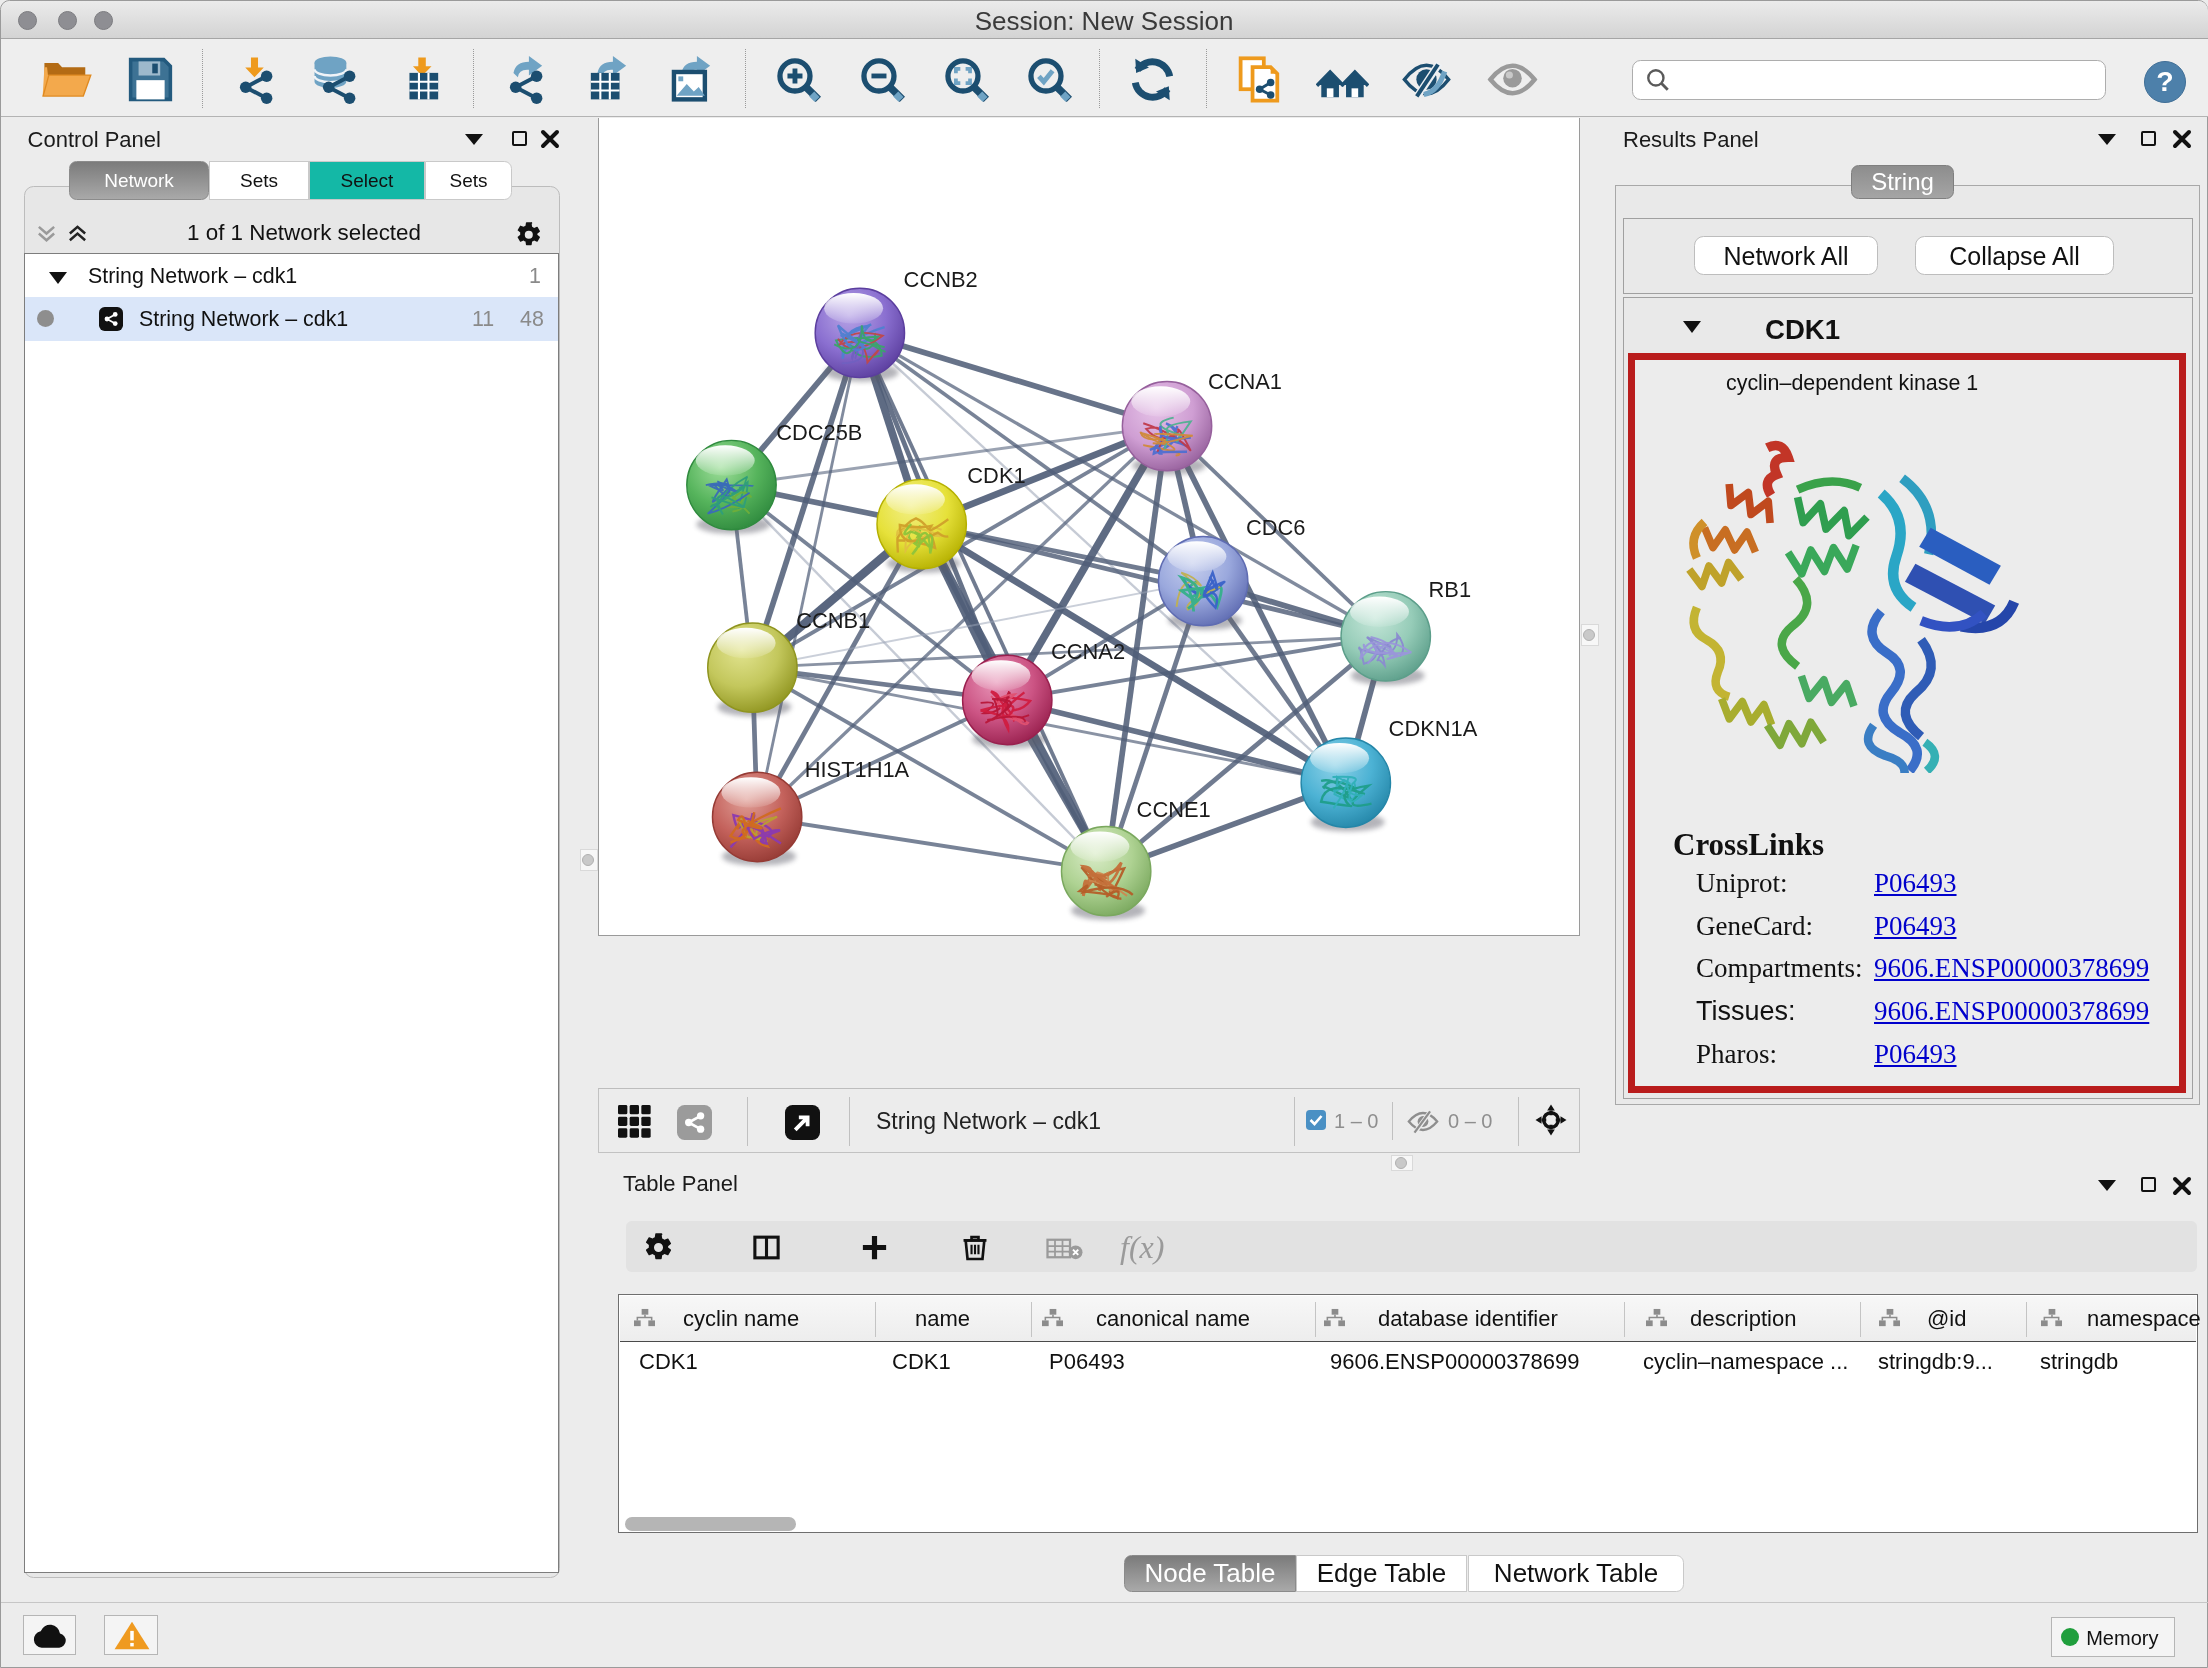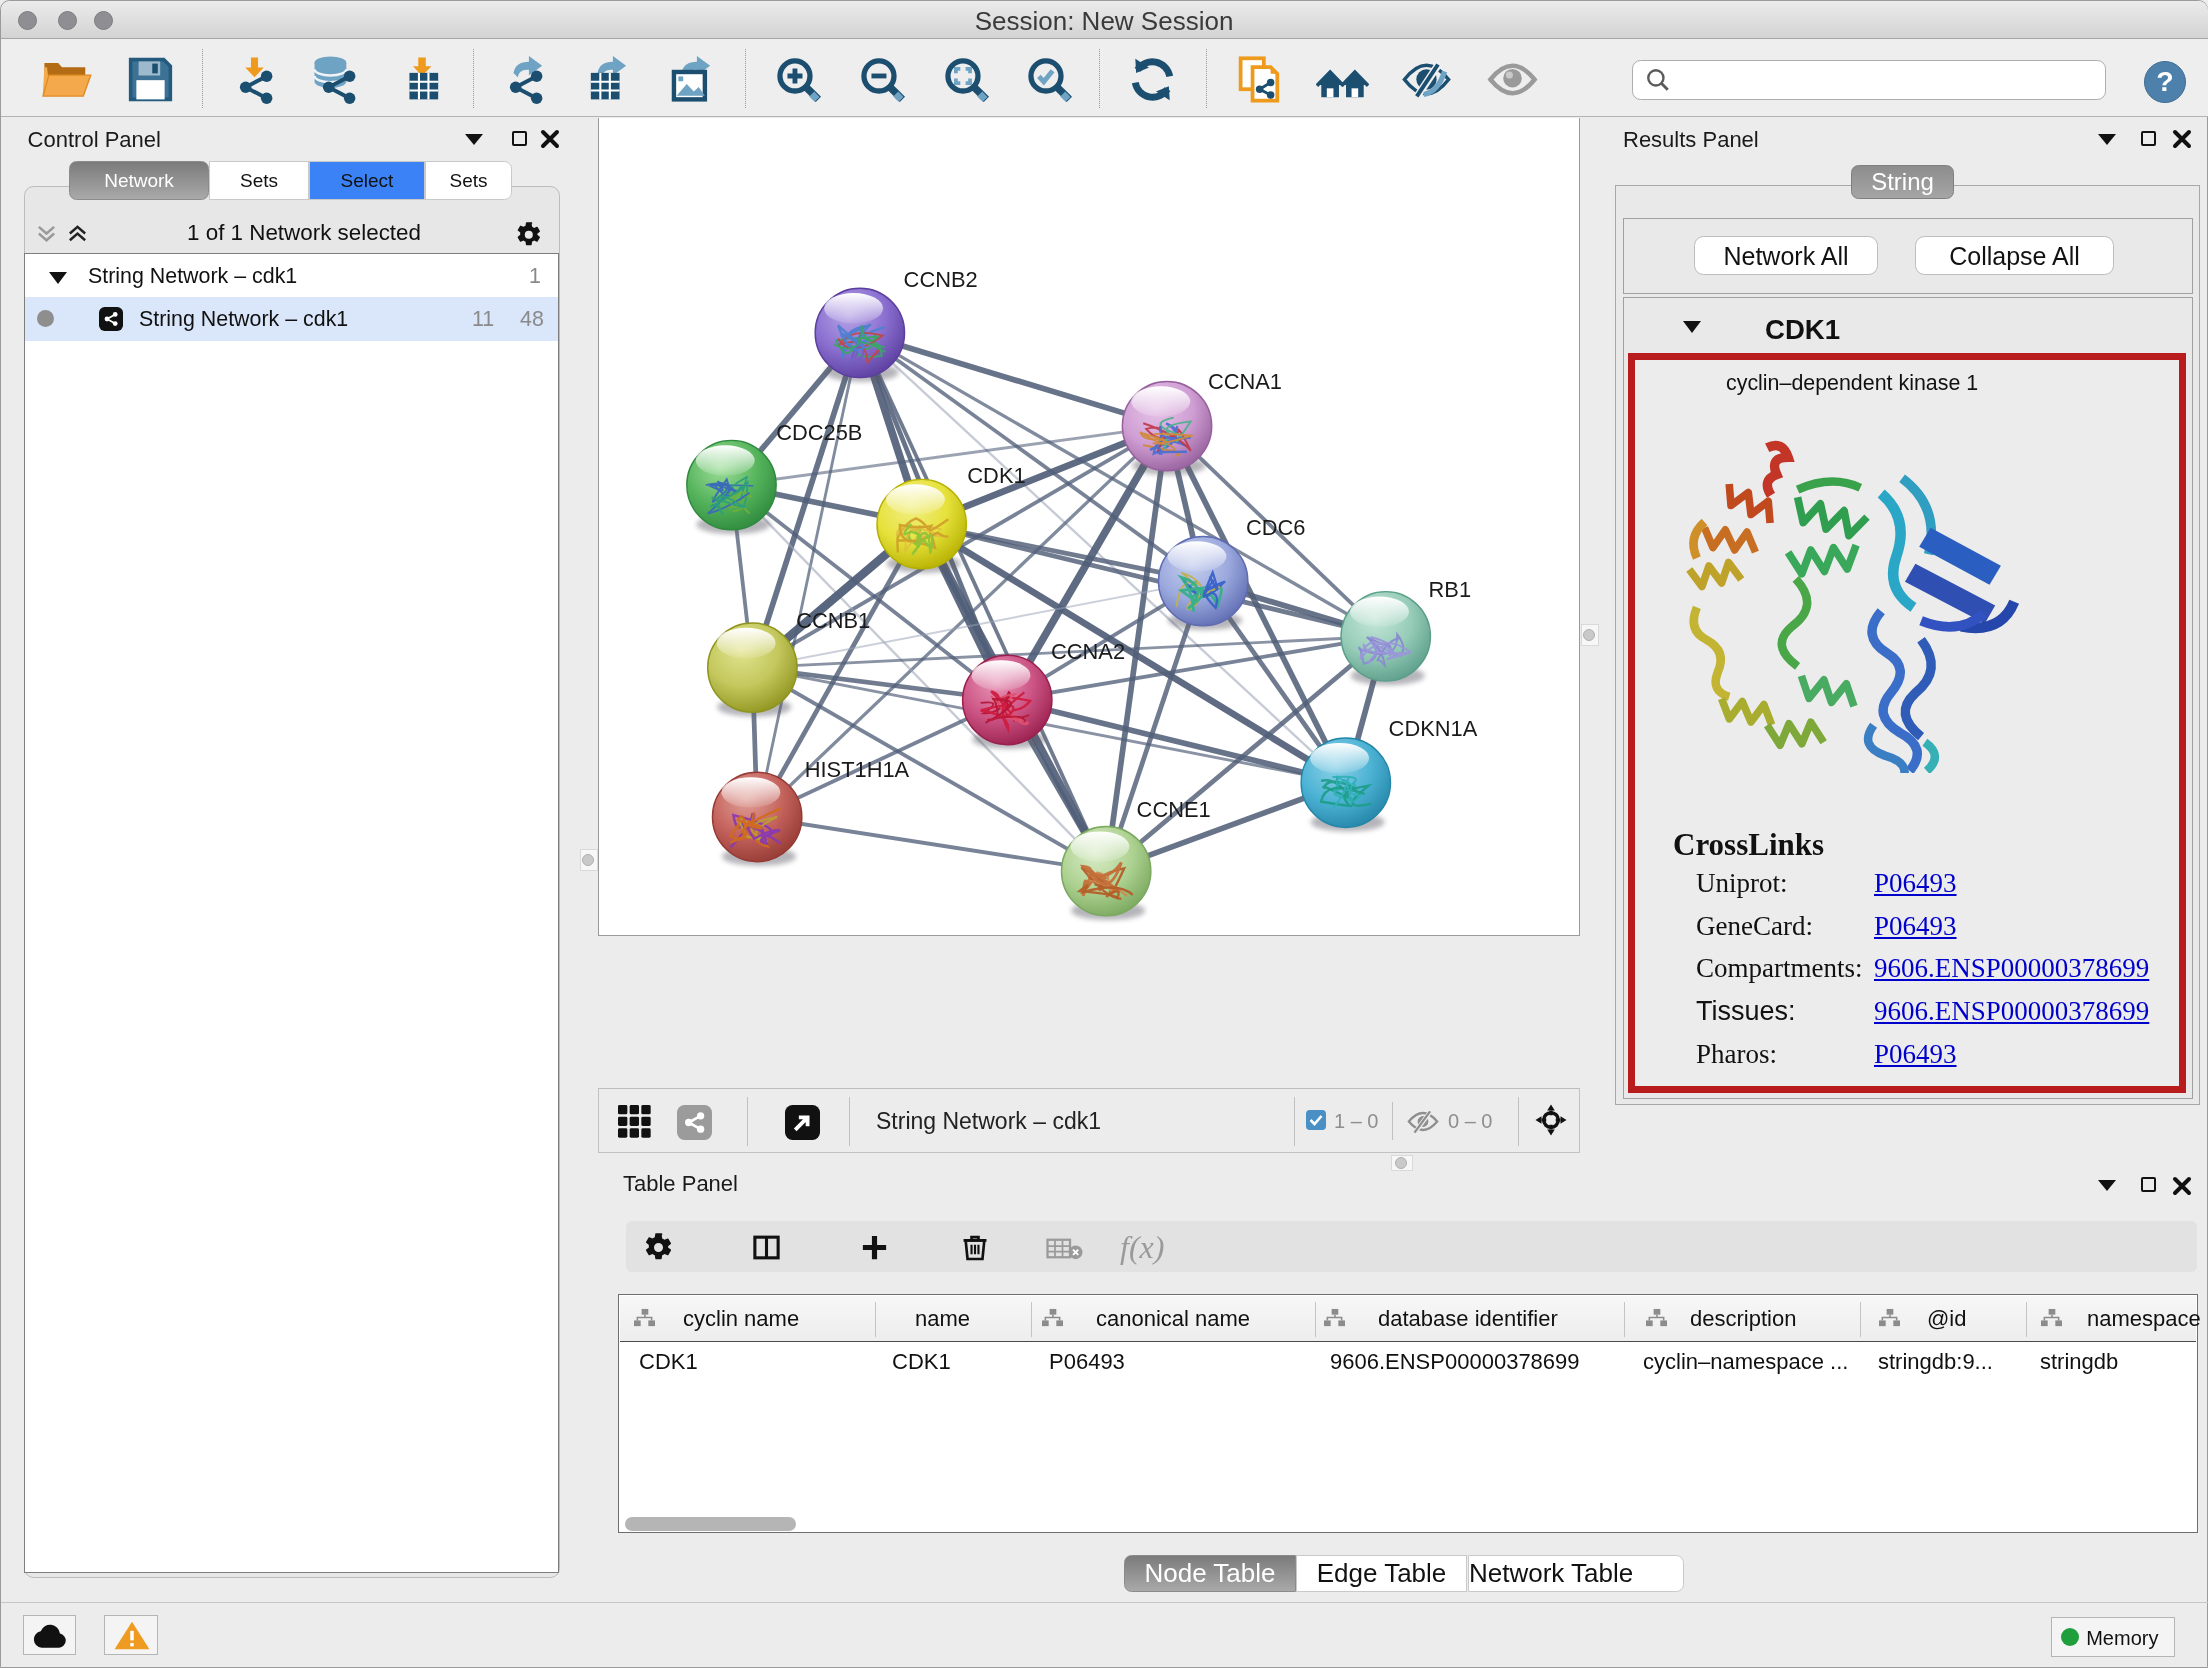--- a/index.html
+++ b/index.html
@@ -138,21 +138,21 @@
 <div class="abs" style="left:24px;top:125px;width:536px;height:1453px"></div>
 <div class="abs" style="left:27.6px;top:127px;font-size:22px;color:#1a1a1a">Control Panel</div>
 <div class="abs" style="left:465px;top:134px;width:0;height:0;border-left:9.5px solid transparent;border-right:9.5px solid transparent;border-top:11.4px solid #111"></div>
 <div class="abs" style="left:512px;top:131px;width:15px;height:15px;border:2.5px solid #111;border-radius:1.9px"></div>
 <svg class="abs" style="left:540px;top:129px" width="20" height="20" viewBox="0 0 20 20">
     <path d="M3 3l14 14M17 3 3 17" stroke="#111" stroke-width="4" stroke-linecap="round"></path>
   </svg>
 <div class="abs" style="left:24px;top:186px;width:536px;height:1392px;background:#e7e7e7;border:1px solid #bcbcbc;border-radius:9.5px"></div>
 <div class="abs" style="left:69px;top:161px;width:140px;height:39px;background:linear-gradient(#7b7b7b,#a9a9a9);border:1px solid #8b8b8b;border-radius:7.6px;color:#fff;font-size:19px;text-align:center;line-height:37px">Network</div>
 <div class="abs" style="left:209px;top:161px;width:100px;height:39px;background:#fff;border:1px solid #c9c9c9;border-radius:0 0 0 0;color:#111;font-size:19px;text-align:center;line-height:37px">Sets</div>
-<div class="abs" style="left:309px;top:161px;width:116px;height:39px;background:#3b82f6;border:1px solid #c9c9c9;color:#111;font-size:19px;text-align:center;line-height:37px">Select</div>
+<div class="abs" style="left:309px;top:161px;width:116px;height:39px;background:#14b8a6;border:1px solid #c9c9c9;color:#111;font-size:19px;text-align:center;line-height:37px">Select</div>
 <div class="abs" style="left:425px;top:161px;width:87px;height:39px;background:#fff;border:1px solid #c9c9c9;border-radius:0 7.6px 7.6px 0;color:#111;font-size:19px;text-align:center;line-height:37px">Sets</div>
 <svg class="abs" style="left:35px;top:224px" width="23" height="21" viewBox="0 0 24 22">
     <path d="M4 3l8 7 8-7M4 10l8 7 8-7" fill="none" stroke="#9a9a9a" stroke-width="2.6"></path>
   </svg>
 <svg class="abs" style="left:66px;top:224px" width="23" height="21" viewBox="0 0 24 22">
     <path d="M4 10l8-7 8 7M4 17l8-7 8 7" fill="none" stroke="#222" stroke-width="2.6"></path>
   </svg>
 <div class="abs" style="left:36px;top:220px;width:536px;text-align:center;font-size:22.4px;color:#111">1 of 1 Network selected</div>
 <div class="abs" style="left:515px;top:221px"><svg width="27.6" height="27.6" viewBox="0 0 24 24">
       <path d="M19.43 12.98c.04-.32.07-.64.07-.98s-.03-.66-.07-.98l2.11-1.65a.5.5 0 0 0 .12-.64l-2-3.46a.5.5 0 0 0-.61-.22l-2.49 1a7.3 7.3 0 0 0-1.69-.98l-.38-2.65A.49.49 0 0 0 14 1h-4a.49.49 0 0 0-.49.42l-.38 2.65c-.61.25-1.17.59-1.69.98l-2.49-1a.5.5 0 0 0-.61.22l-2 3.46a.5.5 0 0 0 .12.64l2.11 1.65c-.04.32-.07.65-.07.98s.03.66.07.98l-2.11 1.65a.5.5 0 0 0-.12.64l2 3.46c.12.22.39.3.61.22l2.49-1c.52.4 1.08.73 1.69.98l.38 2.65c.04.24.24.42.49.42h4c.25 0 .45-.18.49-.42l.38-2.65a7.3 7.3 0 0 0 1.69-.98l2.49 1c.23.09.49 0 .61-.22l2-3.46a.5.5 0 0 0-.12-.64l-2.11-1.65zM12 15.5A3.5 3.5 0 1 1 12 8.5a3.5 3.5 0 0 1 0 7z" fill="#111"></path>
@@ -568,21 +568,21 @@
 <div class="abs" style="left:639px;top:1349px;font-size:22px;color:#111">CDK1</div>
 <div class="abs" style="left:892px;top:1349px;font-size:22px;color:#111">CDK1</div>
 <div class="abs" style="left:1049px;top:1349px;font-size:22px;color:#111">P06493</div>
 <div class="abs" style="left:1330px;top:1349px;font-size:22px;color:#111">9606.ENSP00000378699</div>
 <div class="abs" style="left:1643px;top:1349px;font-size:22px;color:#111">cyclin–namespace ...</div>
 <div class="abs" style="left:1878px;top:1349px;font-size:22px;color:#111">stringdb:9...</div>
 <div class="abs" style="left:2040px;top:1349px;font-size:22px;color:#111">stringdb</div>
 <div class="abs" style="left:625px;top:1517px;width:171px;height:14.3px;background:#b5b5b5;border-radius:7.6px"></div>
 <div class="abs" style="left:1124px;top:1555px;width:172px;height:37px;background:linear-gradient(#7b7b7b,#a9a9a9);border:1px solid #8b8b8b;border-radius:7.6px 0 0 7.6px;color:#fff;font-size:26px;text-align:center;line-height:35px">Node Table</div>
 <div class="abs" style="left:1296px;top:1555px;width:171px;height:37px;background:#fff;border:1px solid #c9c9c9;color:#111;font-size:26px;text-align:center;line-height:35px">Edge Table</div>
-<div class="abs" style="left:1468px;top:1555px;width:216px;height:37px;background:#fff;border:1px solid #c9c9c9;border-radius:0 7.6px 7.6px 0;color:#111;font-size:26px;text-align:left;line-height:35px">Network Table</div>
+<div class="abs" style="left:1468px;top:1555px;width:216px;height:37px;background:#fff;border:1px solid #c9c9c9;border-radius:0 7.6px 7.6px 0;color:#111;font-size:26px;text-align:center;line-height:35px">Network Table</div>
 <div class="abs" style="left:1px;top:1602px;width:2207px;height:0;border-top:1px solid #c6c6c6"></div>
 <div class="abs" style="left:23px;top:1615px;width:53px;height:40px;background:#f4f4f4;border:1px solid #b5b5b5"><svg width="40" height="28.5" viewBox="0 0 24 17" style="margin:4.8px 0 0 5.7px">
       <path d="M7 16a5 5 0 0 1-.6-9.9A6 6 0 0 1 18 7.5 4.3 4.3 0 0 1 17.5 16z" fill="#111"></path>
     </svg></div>
 <div class="abs" style="left:104px;top:1615px;width:54px;height:40px;background:#f4f4f4;border:1px solid #b5b5b5"><svg width="38" height="32" viewBox="0 0 24 20" style="margin:2.9px 0 0 7.6px">
       <path d="M12 1.6 23 19H1z" fill="#ef9a20"></path>
       <rect x="10.9" y="7.4" width="2.2" height="6" fill="#fff"></rect>
       <rect x="10.9" y="15" width="2.2" height="2.2" fill="#fff"></rect>
     </svg></div>
 <div class="abs" style="left:2051px;top:1617px;width:124px;height:40px;background:#f4f4f4;border:1px solid #b5b5b5;font-size:20px;color:#111"><span style="display:inline-block;width:18px;height:18px;border-radius:50%;background:#1f9e3c;margin:9.5px 7.6px 0 8.6px;vertical-align:top"></span><span style="display:inline-block;margin-top:8.6px">Memory</span></div>

